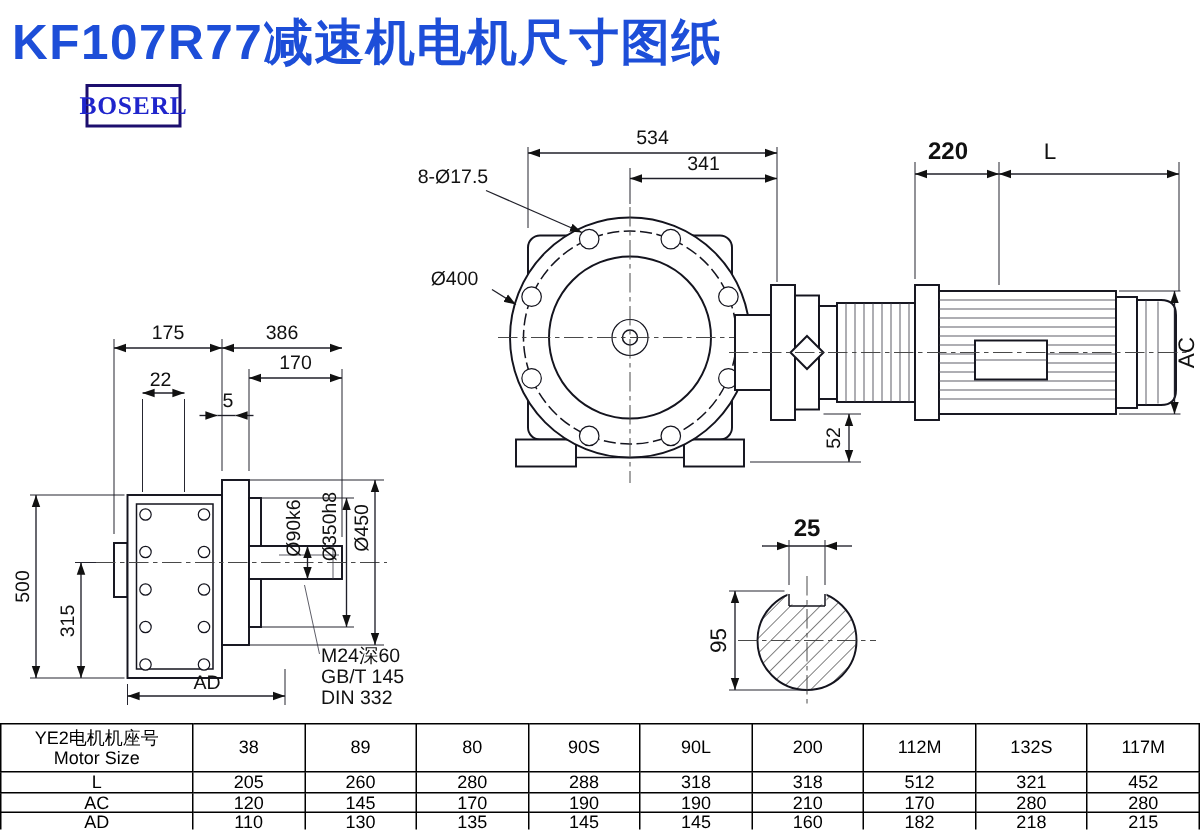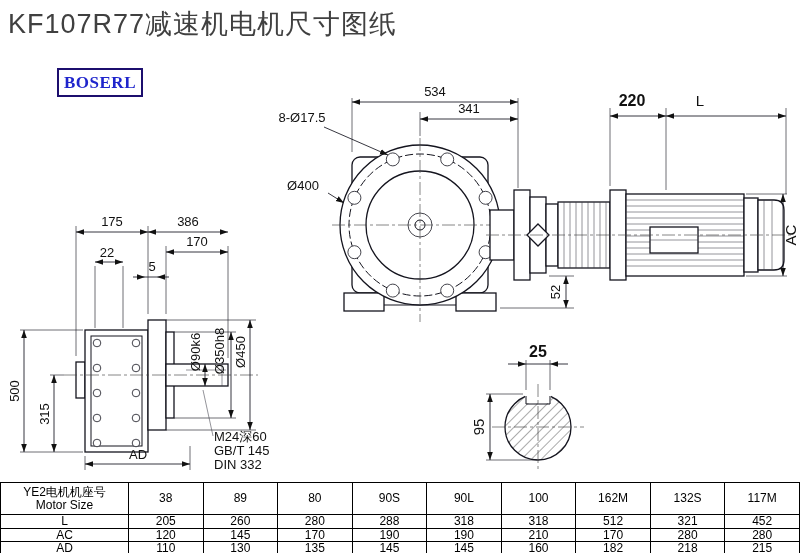--- a/index.html
+++ b/index.html
@@ -1,20 +1,20 @@
 <!DOCTYPE html>
 <html><head>
 <meta charset="utf-8">
 <style>
   *{margin:0;padding:0;box-sizing:border-box}
   html,body{width:800px;height:553px;background:#fff;overflow:hidden;position:relative;
             font-family:"Liberation Sans",sans-serif;}
-  .title{position:absolute;left:8px;top:6px;font-size:27px;font-weight:normal;color:#404040;
+  .title{position:absolute;left:8px;top:6px;font-size:33px;font-weight:bold;color:#1d4ed8;
          letter-spacing:1px;white-space:nowrap}
-  .logo{position:absolute;left:57px;top:68px;width:86px;height:29px;border:2px solid #1c0e6e;
+  .logo{position:absolute;left:57px;top:56px;width:64px;height:29px;border:2px solid #1c0e6e;
         color:#1f25cc;font-family:"Liberation Serif",serif;font-size:17px;font-weight:bold;
         display:flex;align-items:center;justify-content:center;letter-spacing:.5px}
   svg.drawing{position:absolute;left:0;top:0}
   
   .o{fill:#fff;stroke:#14141e;stroke-width:1.3}
   .o2{fill:#fff;stroke:#14141e;stroke-width:.8}
   .nf{fill:none;stroke:#14141e;stroke-width:1}
   .thin{fill:none;stroke:#3a3a46;stroke-width:.55}
   .dim{fill:none;stroke:#20202a;stroke-width:.9}
   .ext{fill:none;stroke:#20202a;stroke-width:.65}
@@ -247,22 +247,22 @@
   <tr class="h1">
     <td>
       <div>YE2电机机座号</div>
       <div>Motor Size</div>
     </td>
     <td>38</td>
     <td>89</td>
     <td>80</td>
     <td>90S</td>
     <td>90L</td>
-    <td>100</td>
-    <td>162M</td>
+    <td>200</td>
+    <td>112M</td>
     <td>132S</td>
     <td>117M</td>
   </tr>
   <tr class="hr">
     <td>L</td>
     <td>205</td>
     <td>260</td>
     <td>280</td>
     <td>288</td>
     <td>318</td>

